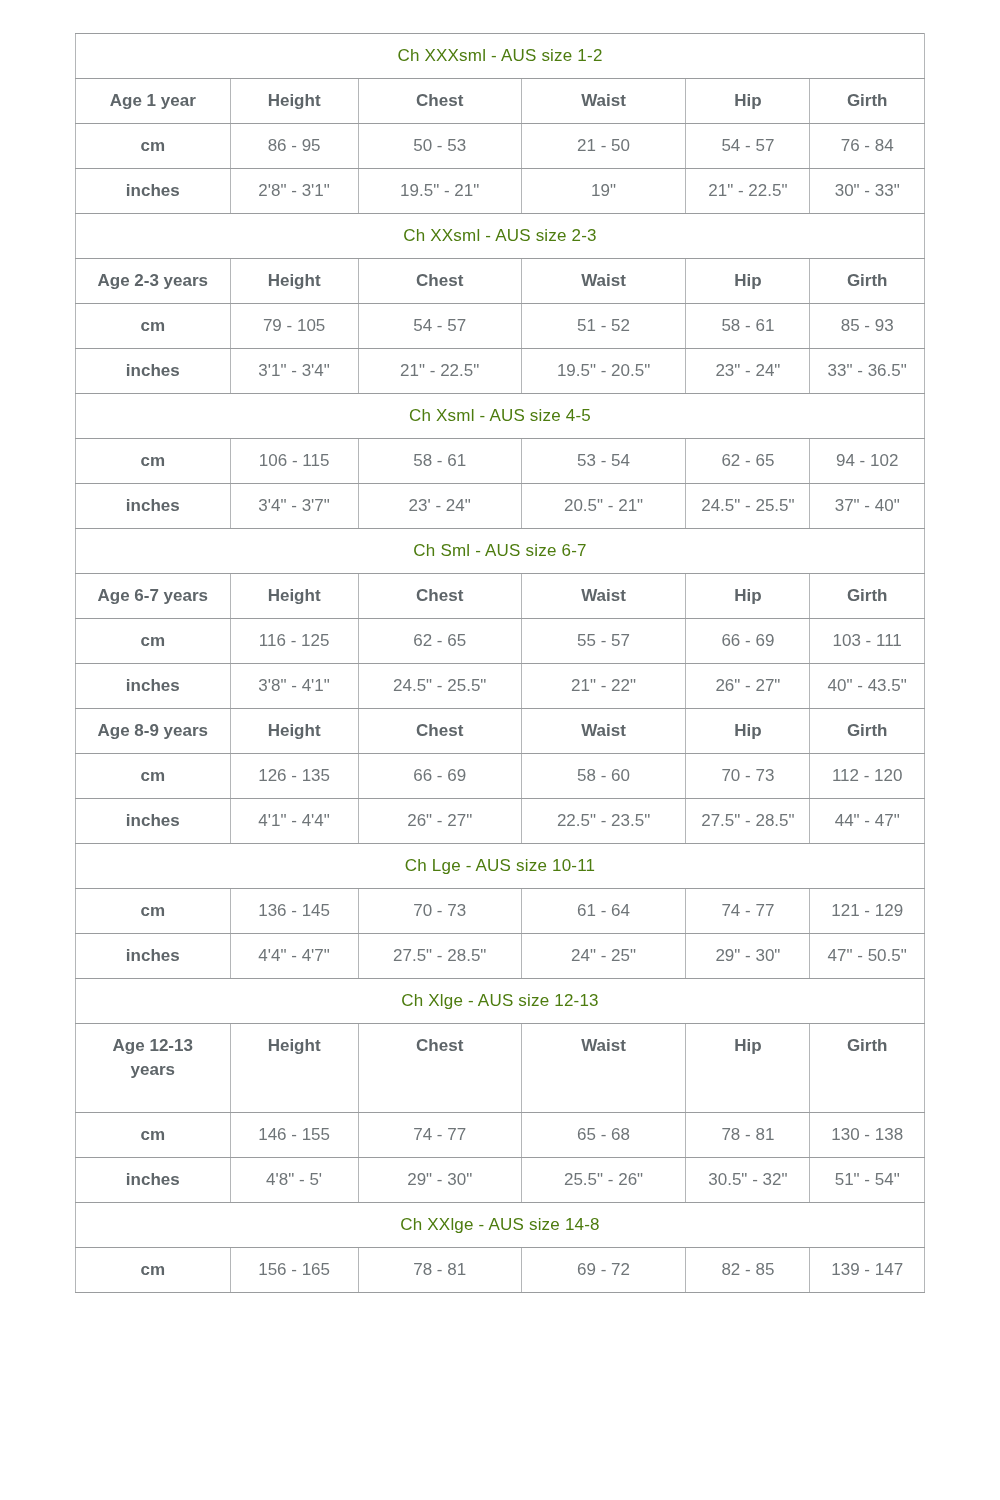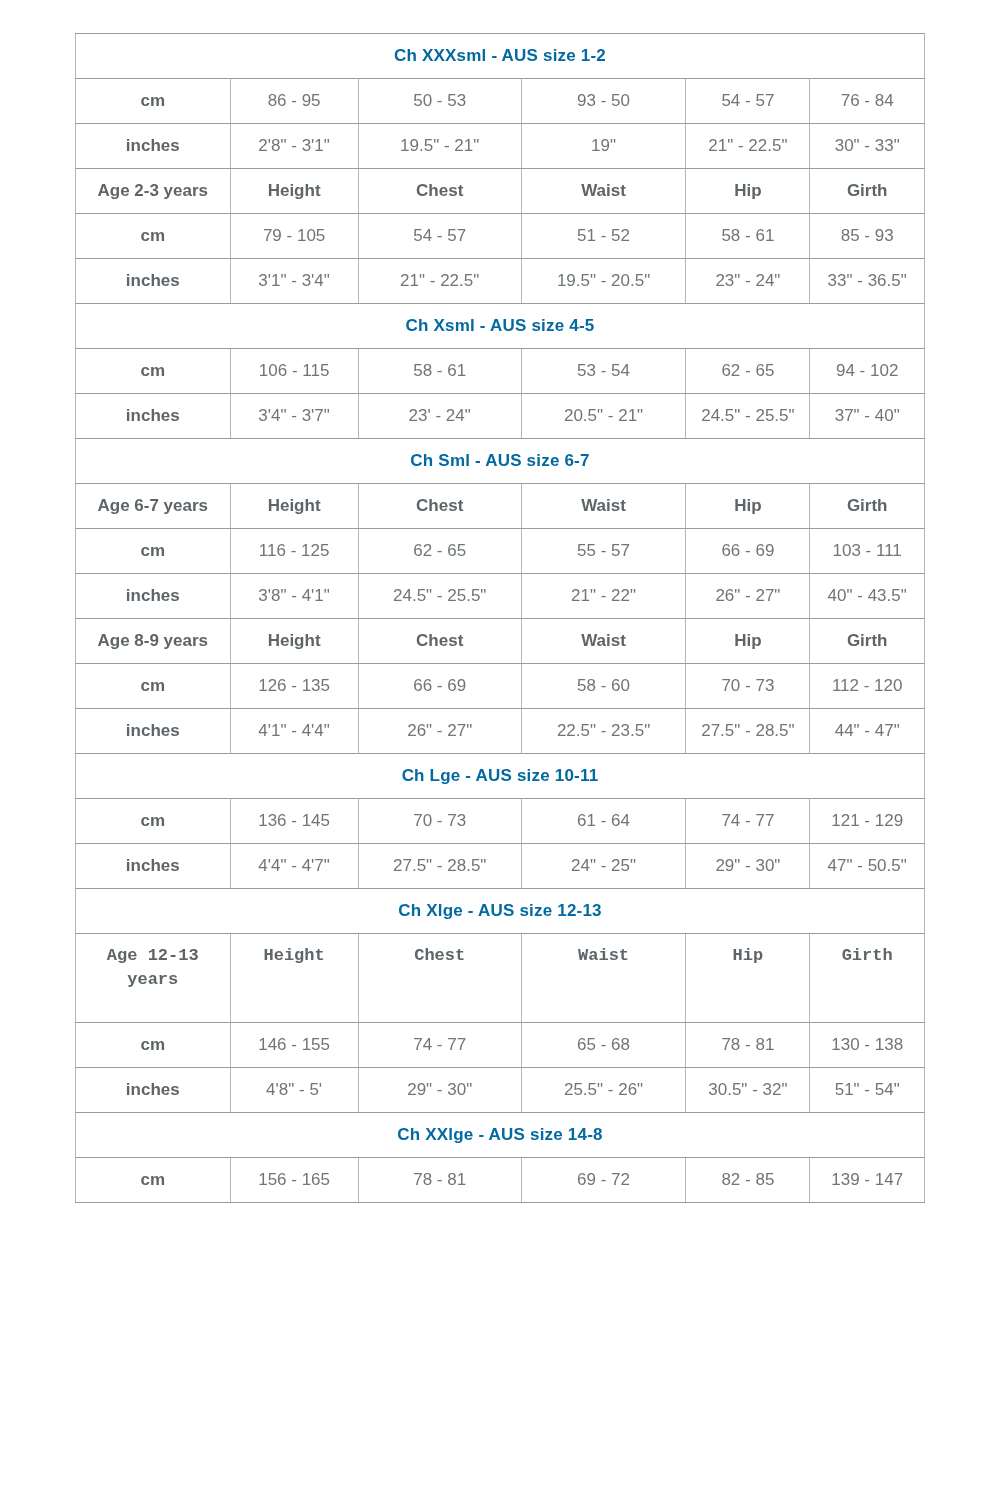--- a/index.html
+++ b/index.html
@@ -25,70 +25,80 @@
     text-align: center;
     vertical-align: top;
     padding: 10px 6px;
     font-size: 17px;
     line-height: 24px;
     color: #6f7578;
     font-weight: 400;
     overflow: hidden;
   }
   td.title-cell {
-    font-weight: 700;
-    color: #0369a1;
+    font-weight: 400;
+    color: #4d7c0f;
     letter-spacing: 0.2px;
   }
   td.head-cell, td.label-cell {
     font-weight: 700;
     color: #5e6569;
     white-space: pre-line;
   }
   tr.tall-head td.head-cell {
     padding-bottom: 30px;
-    font-family: Liberation Mono, monospace;
   }
 </style>
 </head>
 <body>
 
 <div class="chart-wrap">
   <table class="size-chart">
     <colgroup>
       <col style="width:18.2%">
       <col style="width:15.1%">
       <col style="width:19.2%">
       <col style="width:19.4%">
       <col style="width:14.6%">
       <col style="width:13.5%">
     </colgroup>
   <tbody>
         <tr>
           <td class="title-cell" colspan="6">Ch XXXsml - AUS size 1-2</td>
         </tr>
         <tr>
+          <td class="head-cell">Age 1 year</td>
+          <td class="head-cell">Height</td>
+          <td class="head-cell">Chest</td>
+          <td class="head-cell">Waist</td>
+          <td class="head-cell">Hip</td>
+          <td class="head-cell">Girth</td>
+        </tr>
+        <tr>
           <td class="label-cell">cm</td>
           <td class="value-cell">86 - 95</td>
           <td class="value-cell">50 - 53</td>
-          <td class="value-cell">93 - 50</td>
+          <td class="value-cell">21 - 50</td>
           <td class="value-cell">54 - 57</td>
           <td class="value-cell">76 - 84</td>
         </tr>
         <tr>
           <td class="label-cell">inches</td>
           <td class="value-cell">2'8" - 3'1"</td>
           <td class="value-cell">19.5" - 21"</td>
           <td class="value-cell">19"</td>
           <td class="value-cell">21" - 22.5"</td>
           <td class="value-cell">30" - 33"</td>
         </tr>
       </tbody>
       <tbody>
         <tr>
+          <td class="title-cell" colspan="6">Ch XXsml - AUS size 2-3</td>
+        </tr>
+        <tr>
           <td class="head-cell">Age 2-3 years</td>
           <td class="head-cell">Height</td>
           <td class="head-cell">Chest</td>
           <td class="head-cell">Waist</td>
           <td class="head-cell">Hip</td>
           <td class="head-cell">Girth</td>
         </tr>
         <tr>
           <td class="label-cell">cm</td>
           <td class="value-cell">79 - 105</td>

